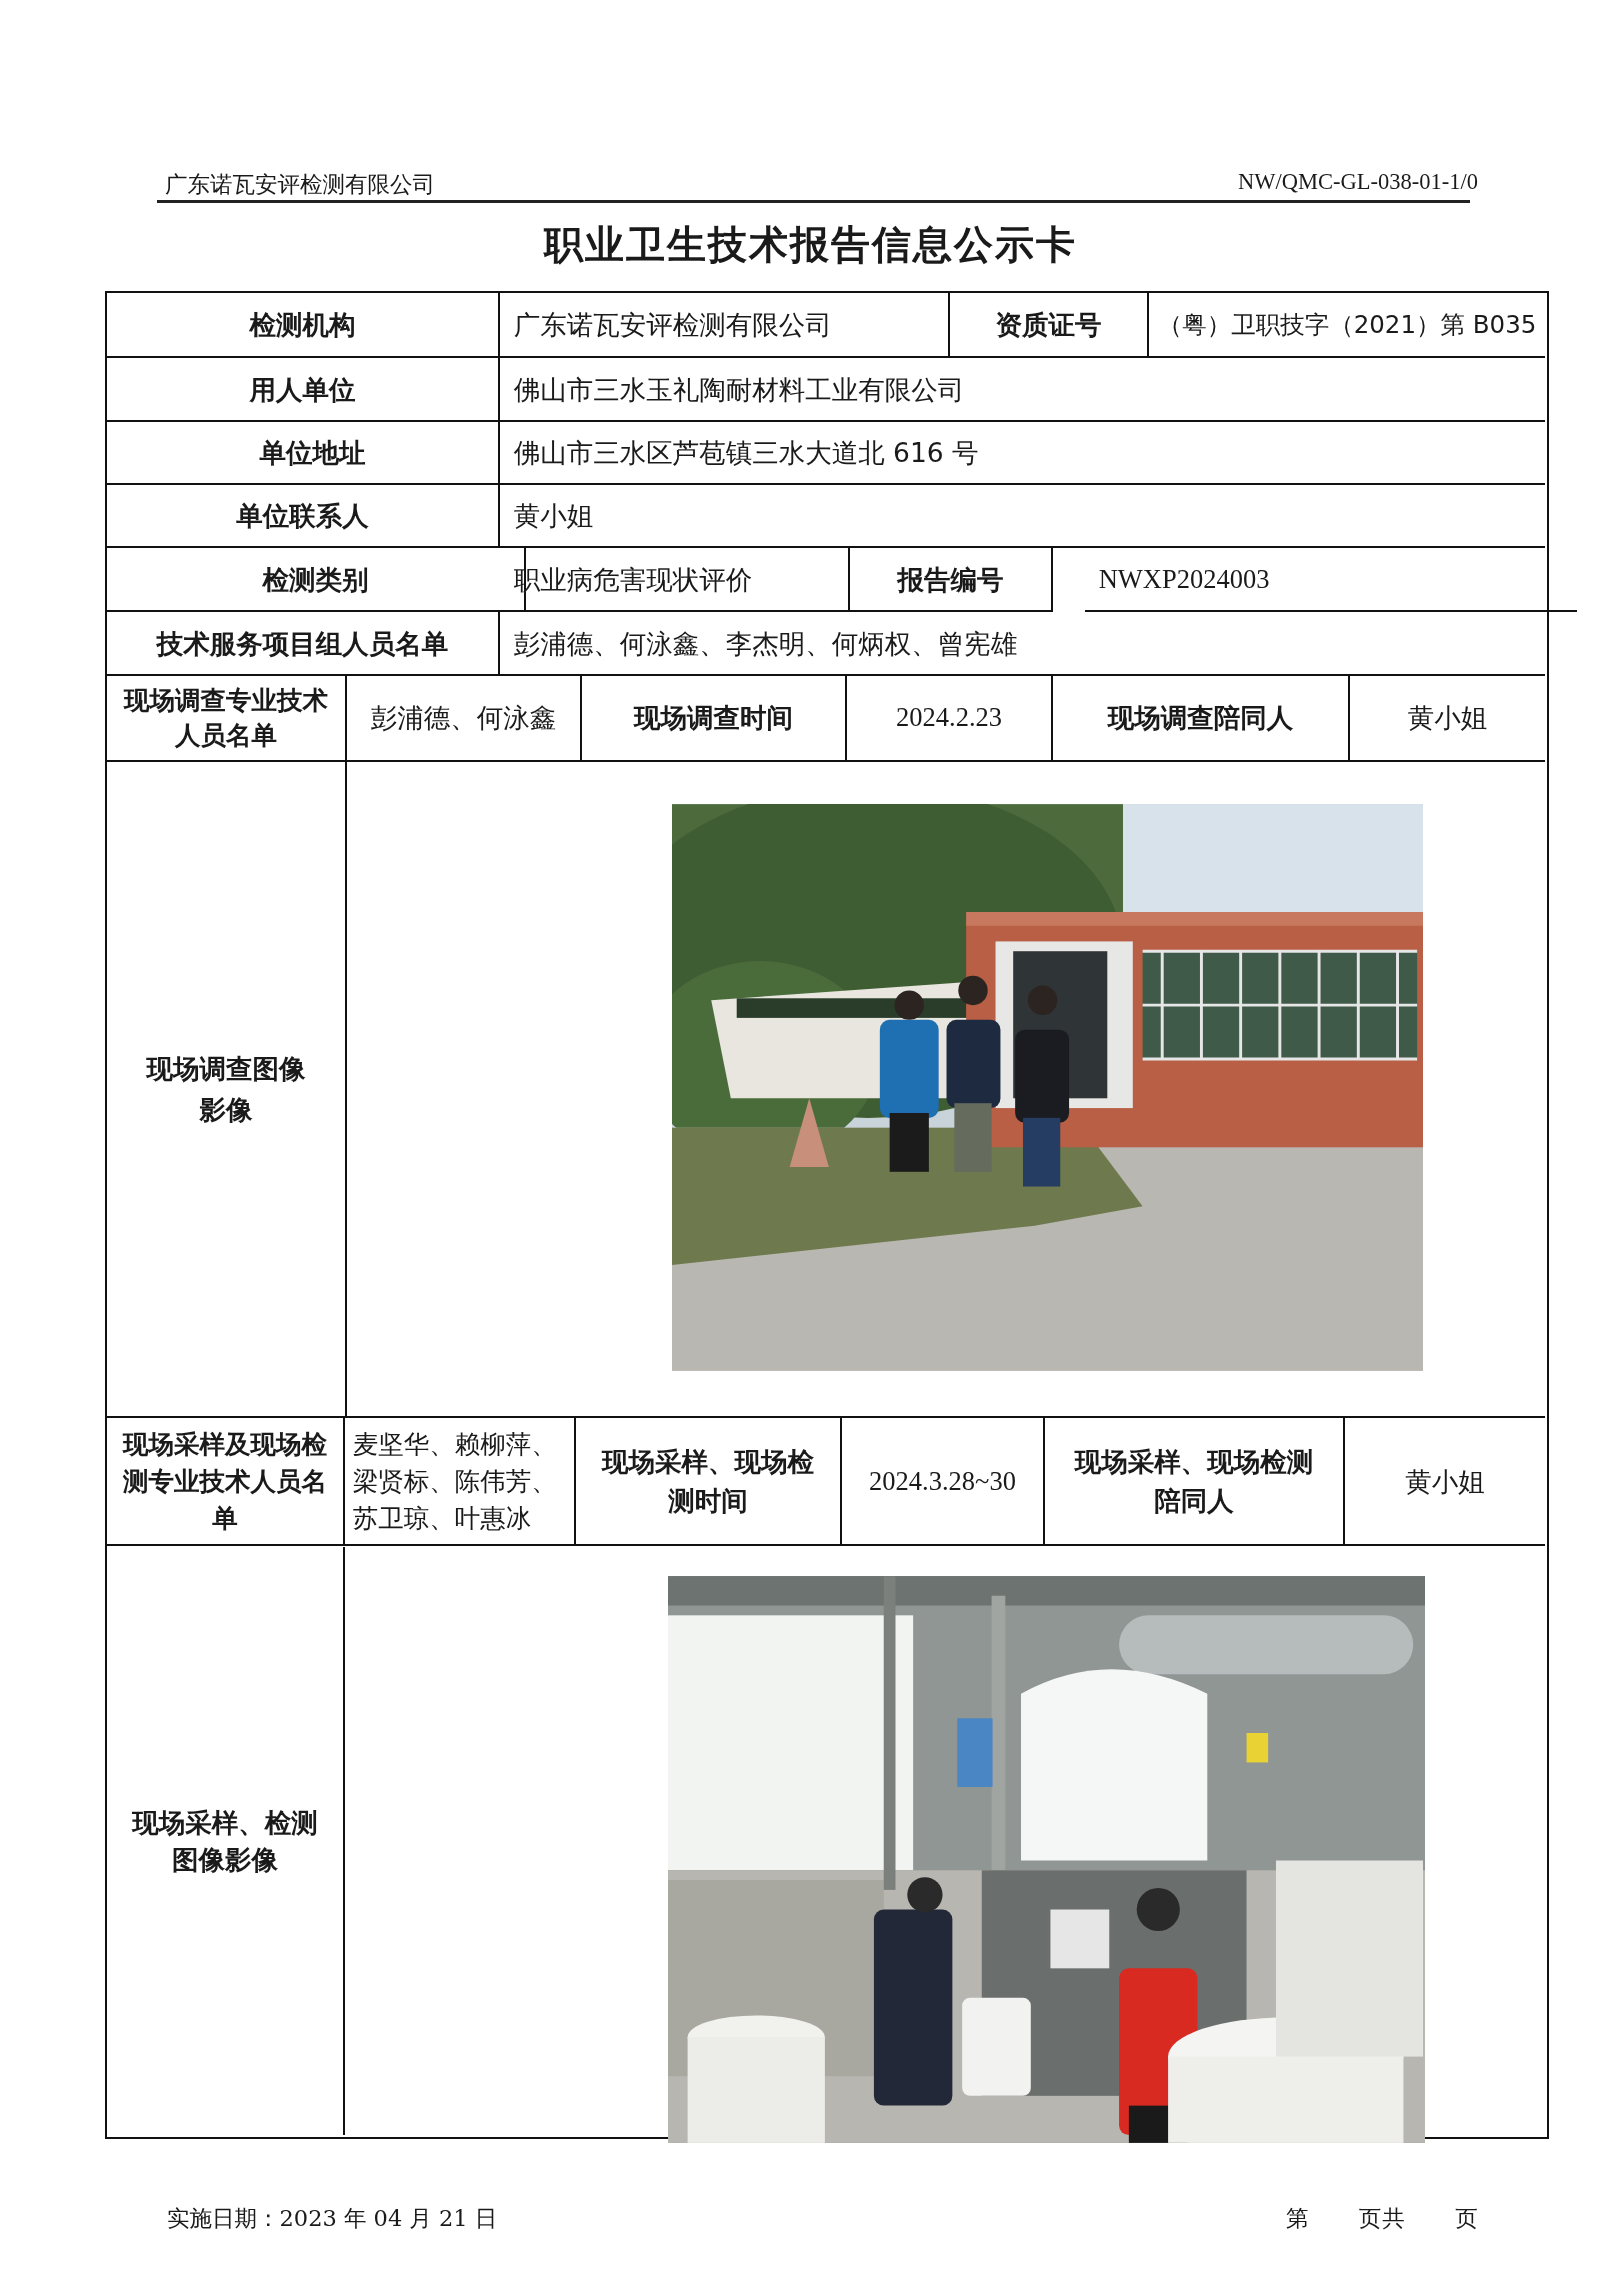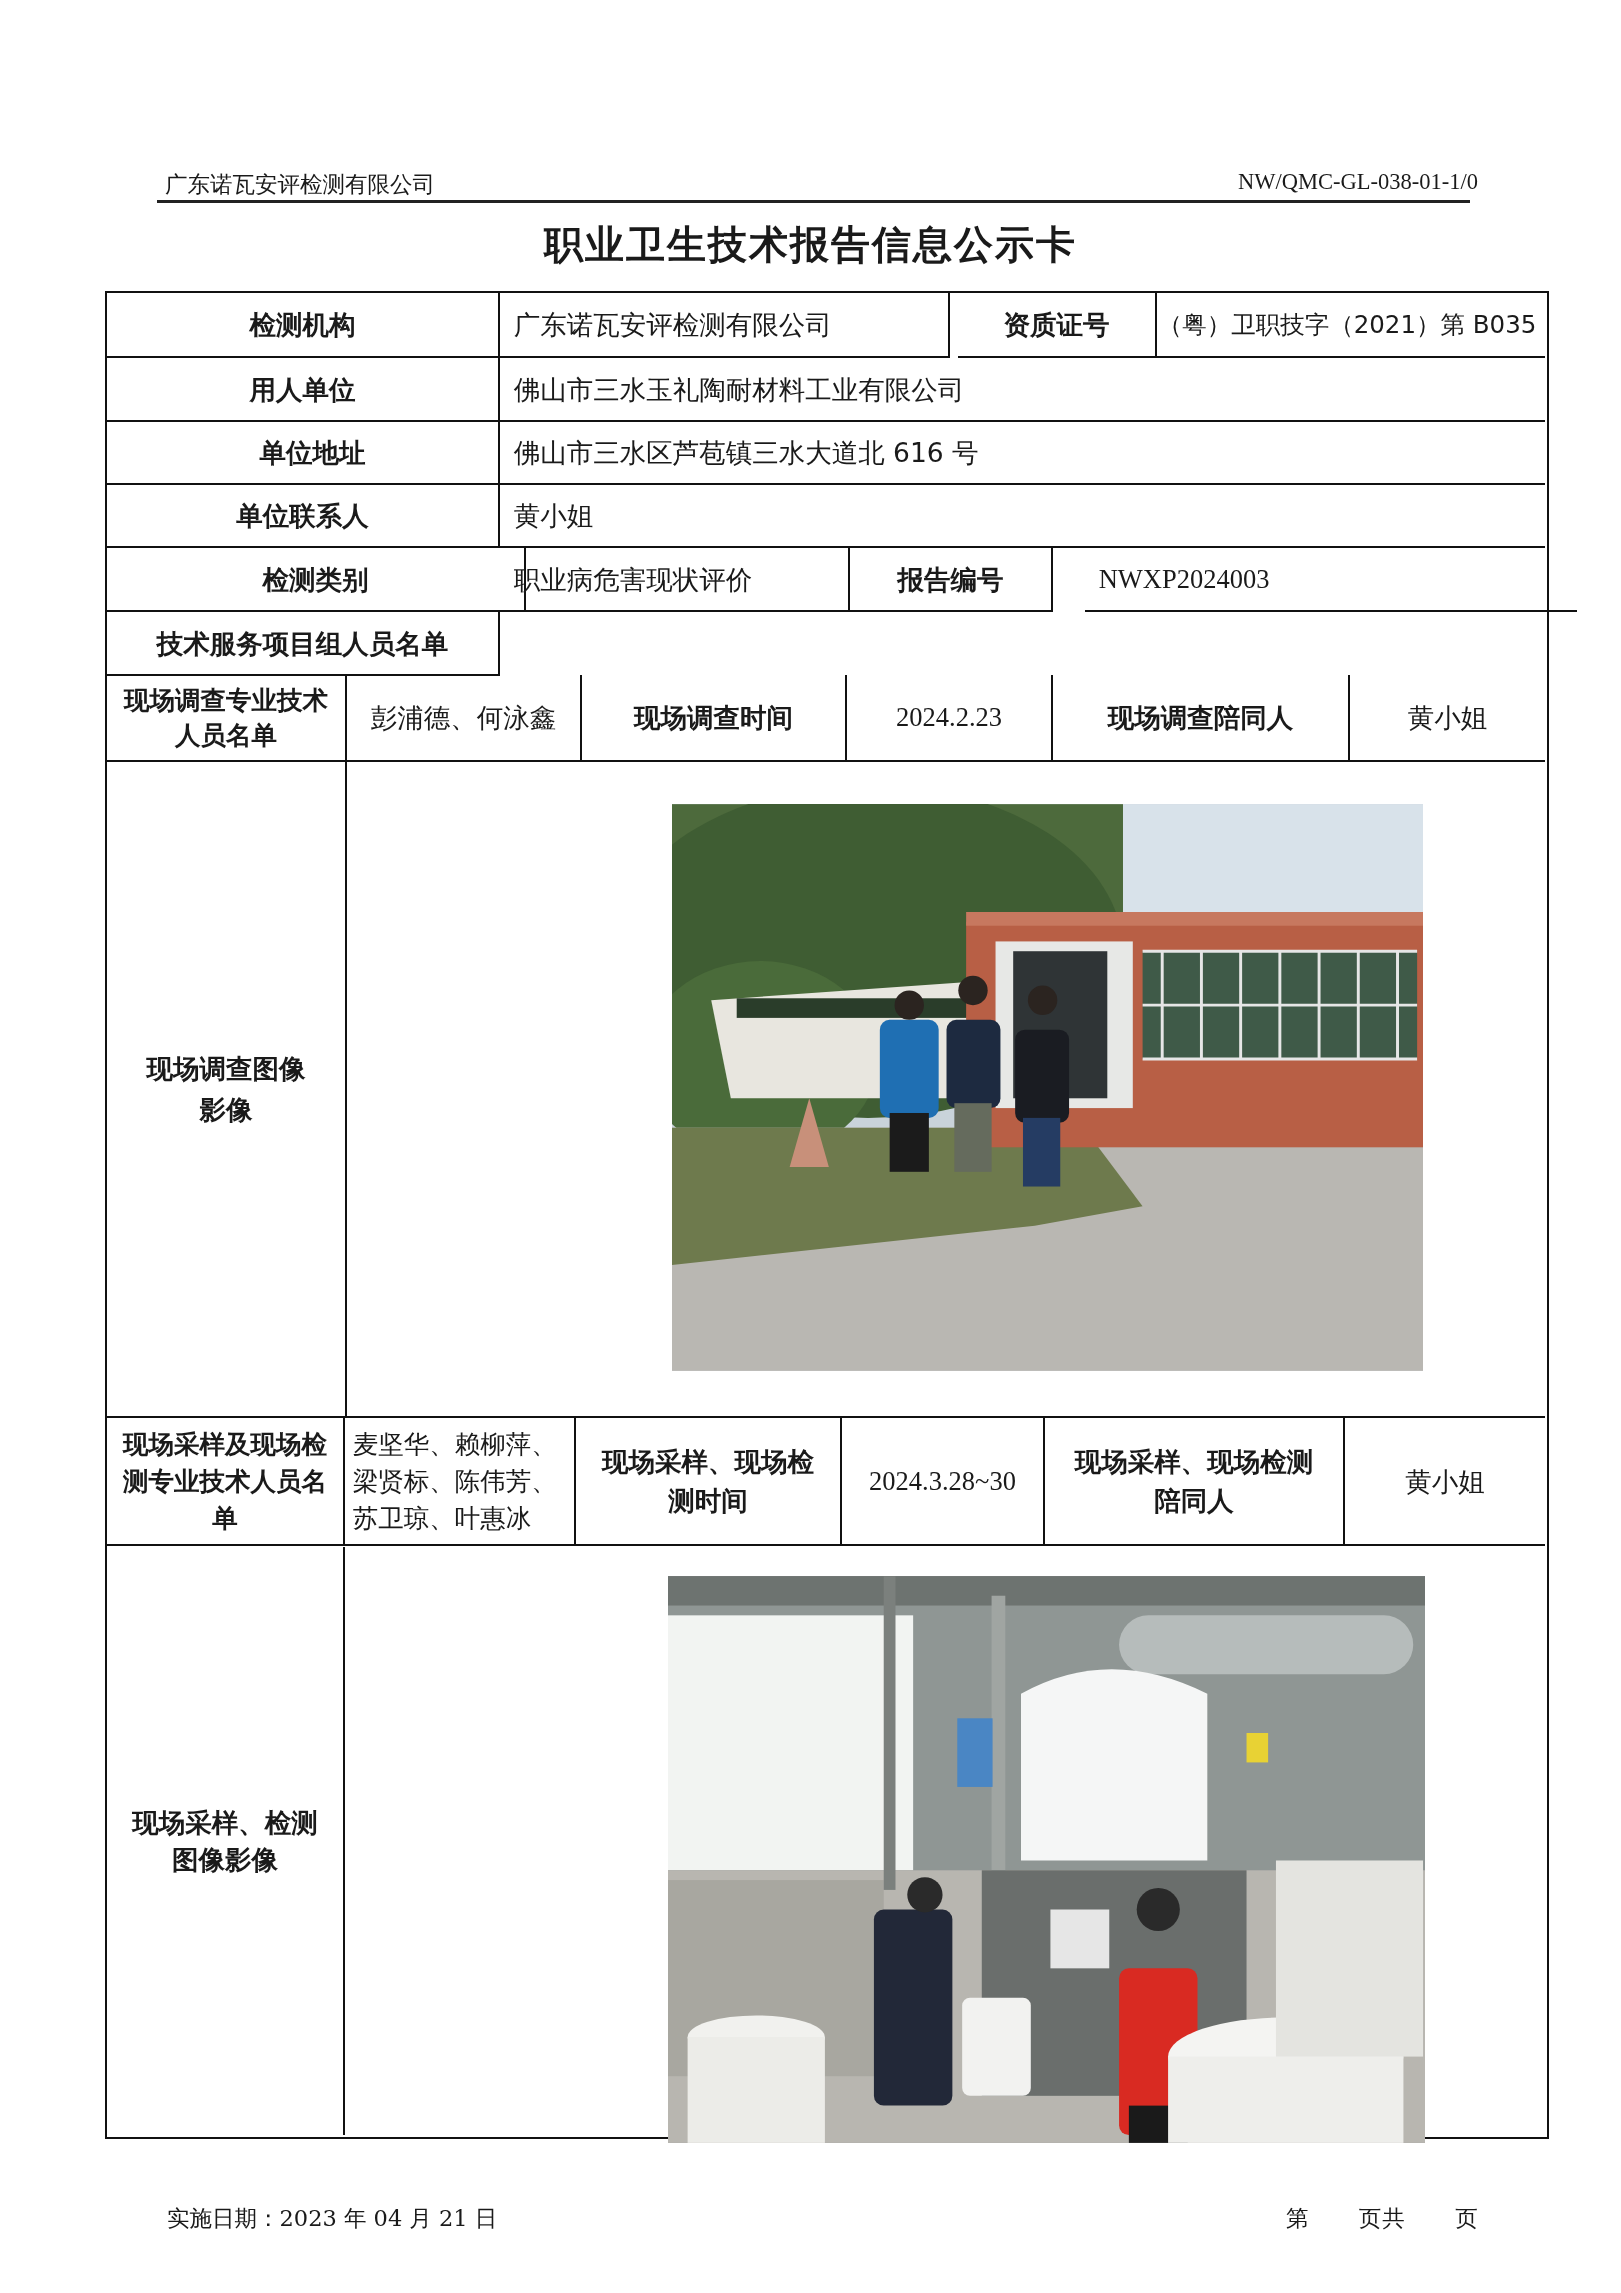--- a/index.html
+++ b/index.html
@@ -24,38 +24,39 @@
 
 <div class="hdr-left">广东诺瓦安评检测有限公司</div>
 <div class="hdr-right">NW/QMC-GL-038-01-1/0</div>
 <div class="hdr-rule"></div>
 <div class="title">职业卫生技术报告信息公示卡</div>
 
 <div class="grid">
 
   <div class="cell label" style="left:0;top:0;width:393px;height:65px;">检测机构</div>
   <div class="cell left plain" style="left:393px;top:0;width:450px;height:65px;">广东诺瓦安评检测有限公司</div>
-  <div class="cell label" style="left:843px;top:0;width:199px;height:65px;margin-left:8px;">资质证号</div>
+  <div class="cell label" style="left:843px;top:0;width:199px;height:65px;">资质证号</div>
   <div class="cell nb plain" style="left:1042px;top:0;width:396px;height:65px;font-size:24.5px;">（粤）卫职技字（2021）第 B035</div>
 
   <div class="cell label" style="left:0;top:65px;width:393px;height:64px;">用人单位</div>
   <div class="cell left nb plain" style="left:393px;top:65px;width:1045px;height:64px;">佛山市三水玉礼陶耐材料工业有限公司</div>
 
   <div class="cell label" style="left:0;top:128px;width:393px;height:64px;padding-left:28px;">单位地址</div>
   <div class="cell left nb plain" style="left:393px;top:128px;width:1045px;height:64px;">佛山市三水区芦苞镇三水大道北 616 号</div>
 
   <div class="cell label" style="left:0;top:192px;width:393px;height:63px;">单位联系人</div>
   <div class="cell left nb plain" style="left:393px;top:192px;width:1045px;height:63px;">黄小姐</div>
 
   <div class="cell label" style="left:0;top:255px;width:419px;height:64px;">检测类别</div>
   <div class="cell left plain" style="left:393px;top:255px;width:350px;height:64px;">职业病危害现状评价</div>
   <div class="cell label" style="left:743px;top:255px;width:203px;height:64px;">报告编号</div>
   <div class="cell left nb" style="left:946px;top:255px;width:492px;height:64px;font-family:'Liberation Serif',serif;margin-left:32px;">NWXP2024003</div>
 
   <div class="cell label" style="left:0;top:319px;width:393px;height:64px;">技术服务项目组人员名单</div>
+  <div class="cell left nb plain" style="left:393px;top:319px;width:1045px;height:64px;">彭浦德、何泳鑫、李杰明、何炳权、曾宪雄</div>
 
   <div class="cell label" style="left:0;top:382px;width:240px;height:87px;line-height:35px;font-size:25.5px;">现场调查专业技术人员名单</div>
   <div class="cell plain" style="left:240px;top:382px;width:235px;height:87px;">彭浦德、何泳鑫</div>
   <div class="cell label" style="left:475px;top:382px;width:265px;height:87px;">现场调查时间</div>
   <div class="cell" style="left:740px;top:382px;width:206px;height:87px;font-family:'Liberation Serif',serif;">2024.2.23</div>
   <div class="cell label" style="left:946px;top:382px;width:297px;height:87px;">现场调查陪同人</div>
   <div class="cell nb plain" style="left:1243px;top:382px;width:195px;height:87px;">黄小姐</div>
 
   <div class="cell label" style="left:0;top:469px;width:240px;height:656px;padding:0 39px;line-height:41px;">现场调查图像影像</div>
   <div class="cell nb" style="left:240px;top:469px;width:1198px;height:656px;">

